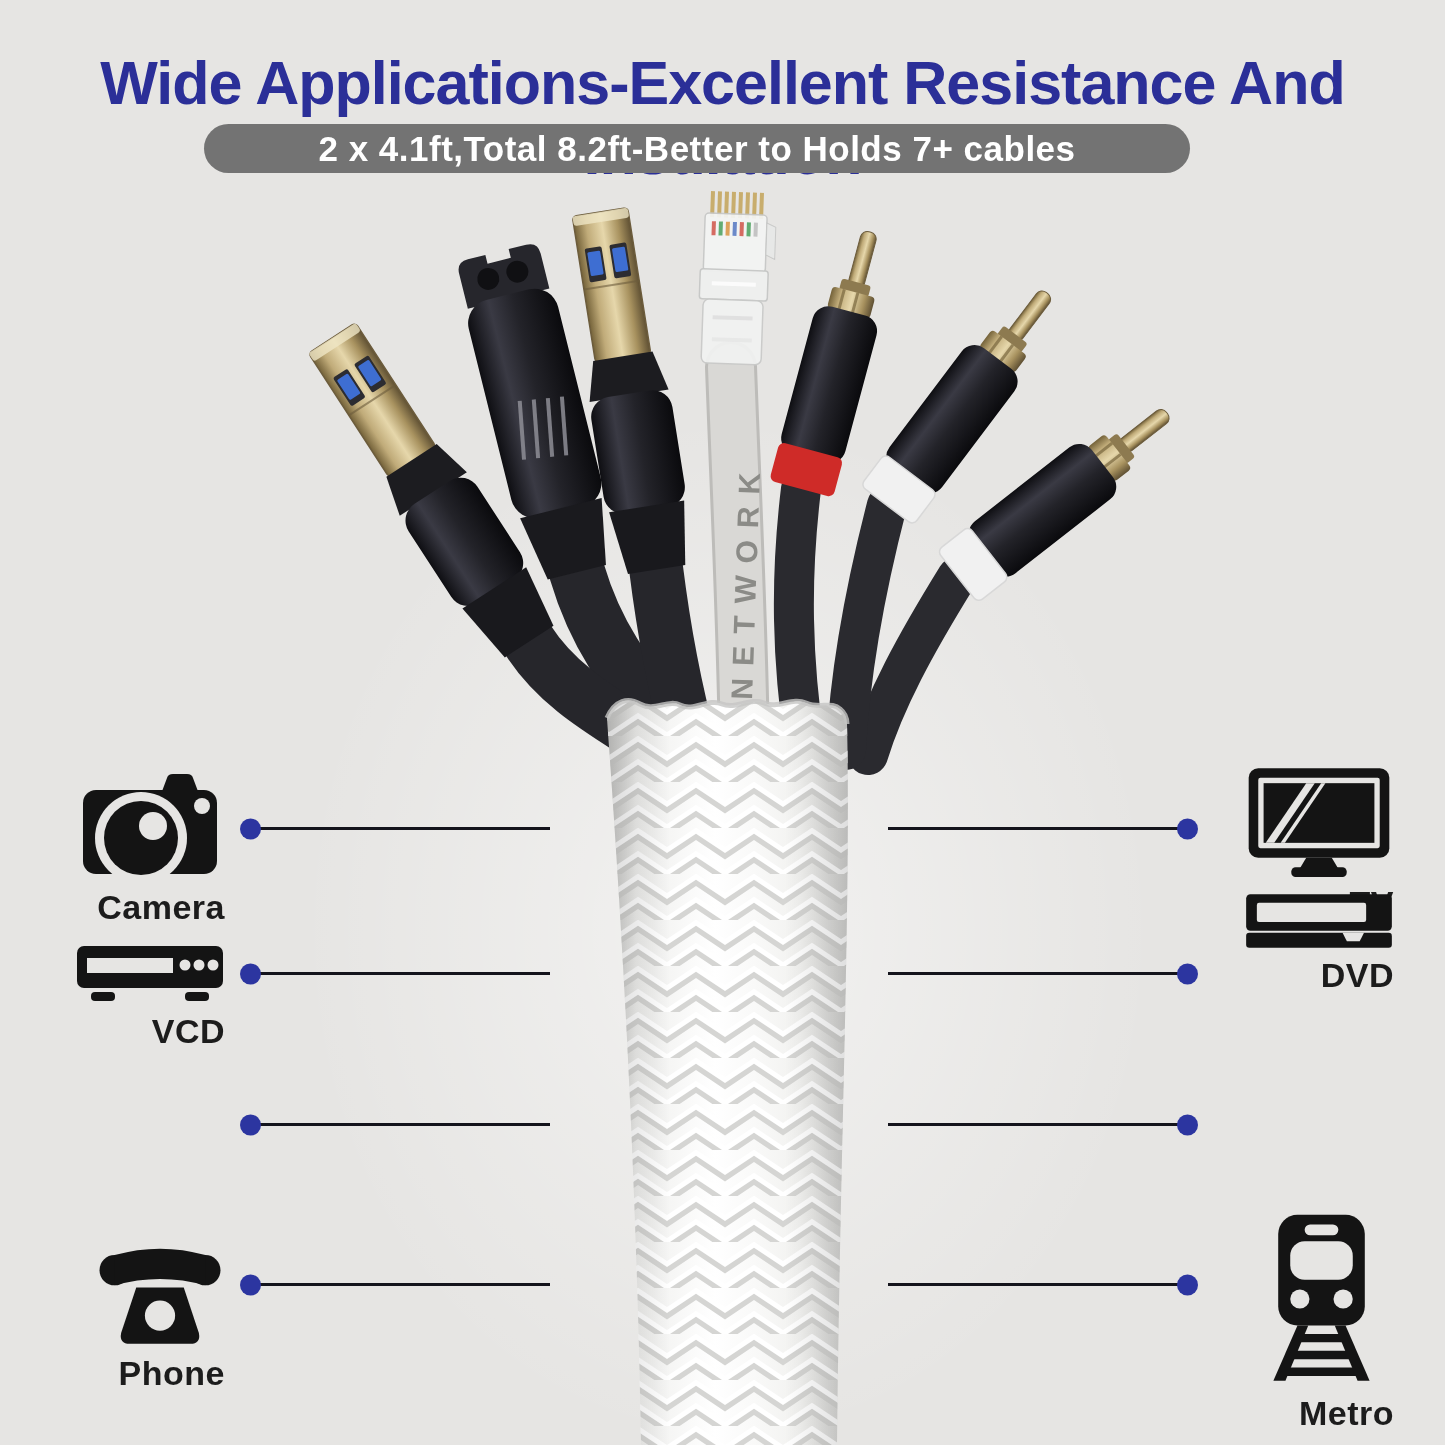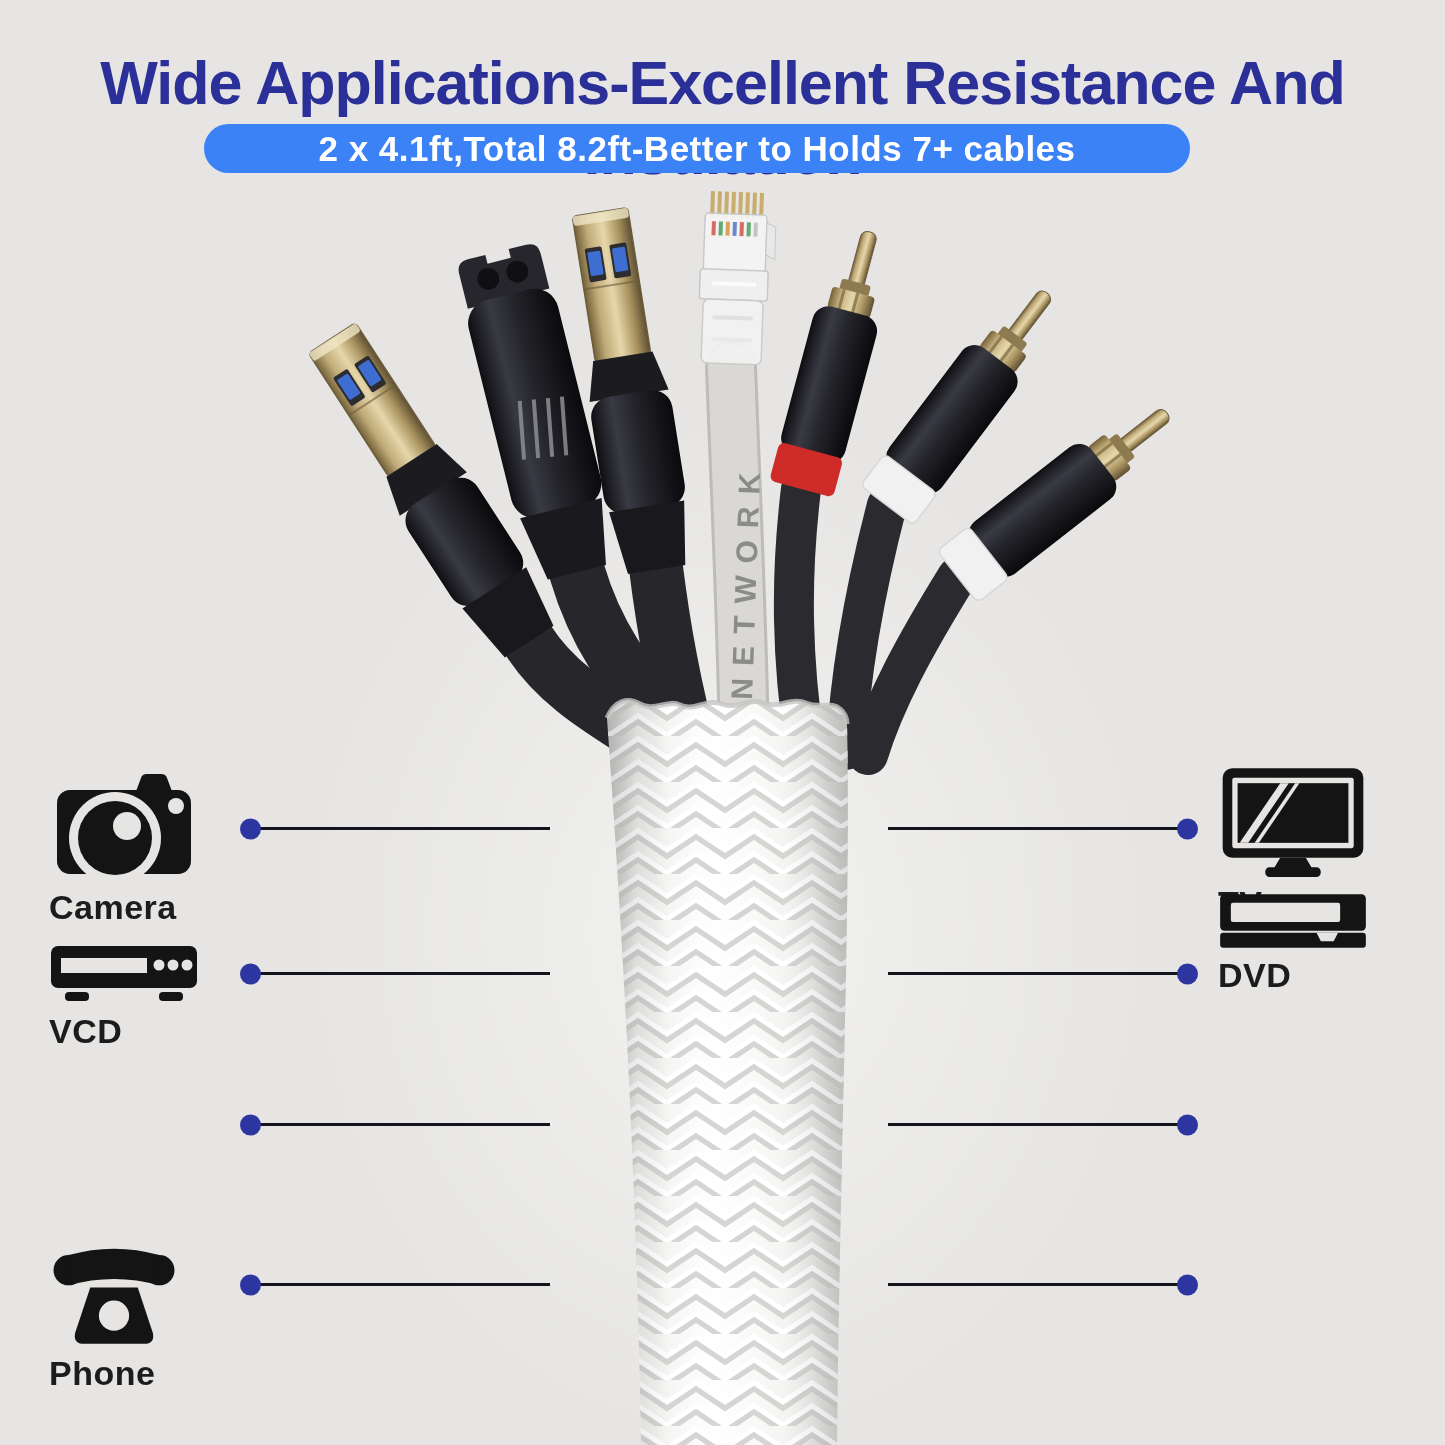--- a/index.html
+++ b/index.html
@@ -2,26 +2,26 @@
 <html><head>
 <meta charset="utf-8">
 <style>
   html,body{margin:0;padding:0;}
   body{font-family:"Liberation Sans",sans-serif;}
   #stage{position:relative;width:1445px;height:1445px;background:#e6e5e3;overflow:hidden;}
 
   .title{position:absolute;top:48px;left:0;width:100%;text-align:center;
          font-size:61px;font-weight:800;letter-spacing:-1px;color:#2b2f98;}
   .banner{position:absolute;left:204px;top:124px;width:986px;height:49px;border-radius:26px;
-          background:#3b82f6;display:flex;align-items:center;justify-content:center;
+          background:#737373;display:flex;align-items:center;justify-content:center;
           color:#ffffff;font-size:35px;font-weight:700;letter-spacing:.5px;}
 
   .photo-svg{position:absolute;left:0;top:0;width:1445px;height:1445px;}
 
-  .item{position:absolute;width:176px;display:flex;flex-direction:column;align-items:flex-start;}
+  .item{position:absolute;width:176px;display:flex;flex-direction:column;align-items:flex-end;}
   .item .label{font-size:34px;font-weight:600;color:#1c1c1c;margin-top:6px;letter-spacing:.5px;}
   .item svg{display:block;}
 
   .link{position:absolute;height:3px;background:#14141c;}
   .link .dot{position:absolute;top:50%;width:21px;height:21px;border-radius:50%;
              background:#2c35a0;transform:translateY(-50%);}
   .link.left .dot{left:-10px;}
   .link.right .dot{right:-10px;}
 </style>
 </head>
@@ -277,14 +277,31 @@
     <svg width="150" height="58" viewBox="0 0 140 54">
       <rect x="2" y="2" width="136" height="34" rx="4" fill="#141414"></rect>
       <rect x="12" y="10" width="102" height="18" rx="2" fill="#e6e5e3"></rect>
       <rect x="2" y="38" width="136" height="14" rx="3" fill="#141414"></rect>
       <polygon points="92,38 112,38 108,46 96,46" fill="#e6e5e3"></polygon>
     </svg>
     <div class="label">DVD</div>
   </div>
 
 
+  <div class="item" style="left:1218px;top:1210px;">
+    <svg width="145" height="178" viewBox="0 0 120 148">
+      <rect x="24" y="4" width="72" height="92" rx="16" fill="#141414"></rect>
+      <rect x="46" y="12" width="28" height="9" rx="4.5" fill="#e6e5e3"></rect>
+      <rect x="34" y="26" width="52" height="32" rx="12" fill="#e6e5e3"></rect>
+      <circle cx="42" cy="74" r="8" fill="#e6e5e3"></circle>
+      <circle cx="78" cy="74" r="8" fill="#e6e5e3"></circle>
+      <g fill="#141414">
+        <polygon points="40,96 49,96 30,142 20,142"></polygon>
+        <polygon points="71,96 80,96 100,142 90,142"></polygon>
+        <polygon points="40,103 80,103 83,110 37,110"></polygon>
+        <polygon points="35,117 85,117 89,124 31,124"></polygon>
+        <polygon points="29,131 91,131 96,138 24,138"></polygon>
+      </g>
+    </svg>
+    <div class="label">Metro</div>
+  </div>
 
 </div>
 
 </body></html>

